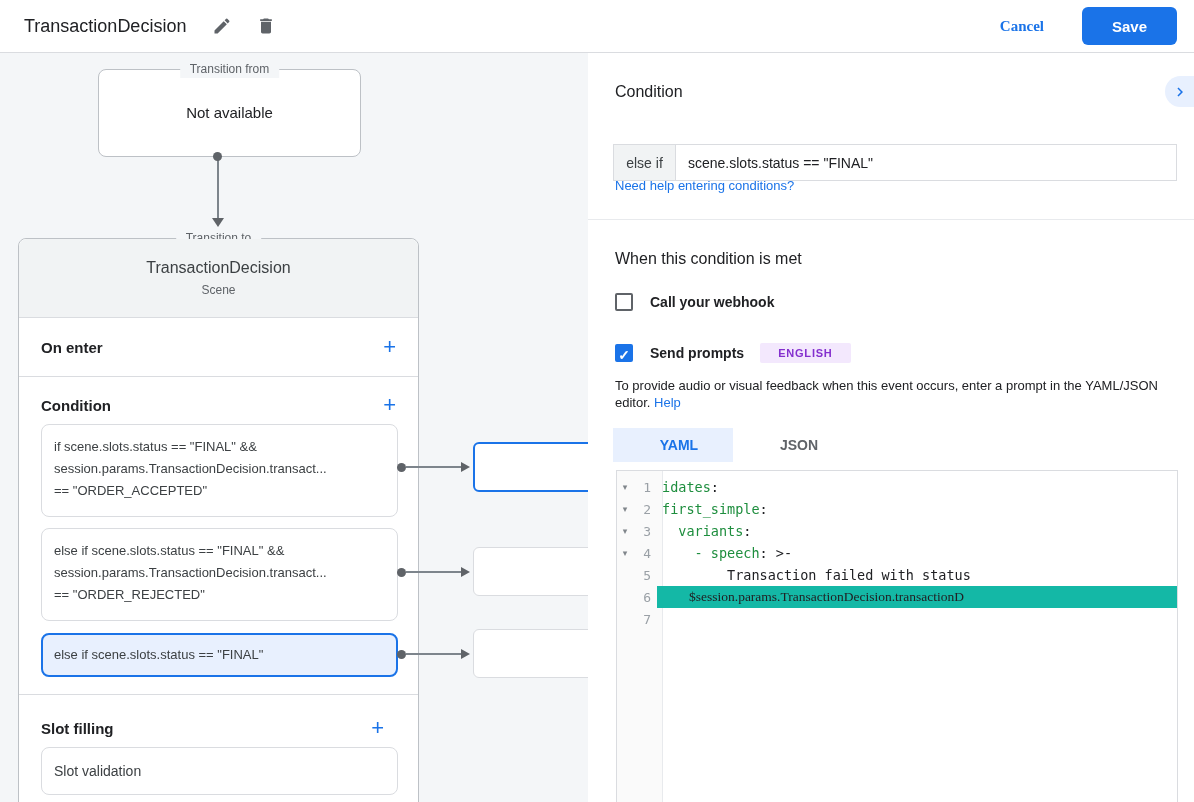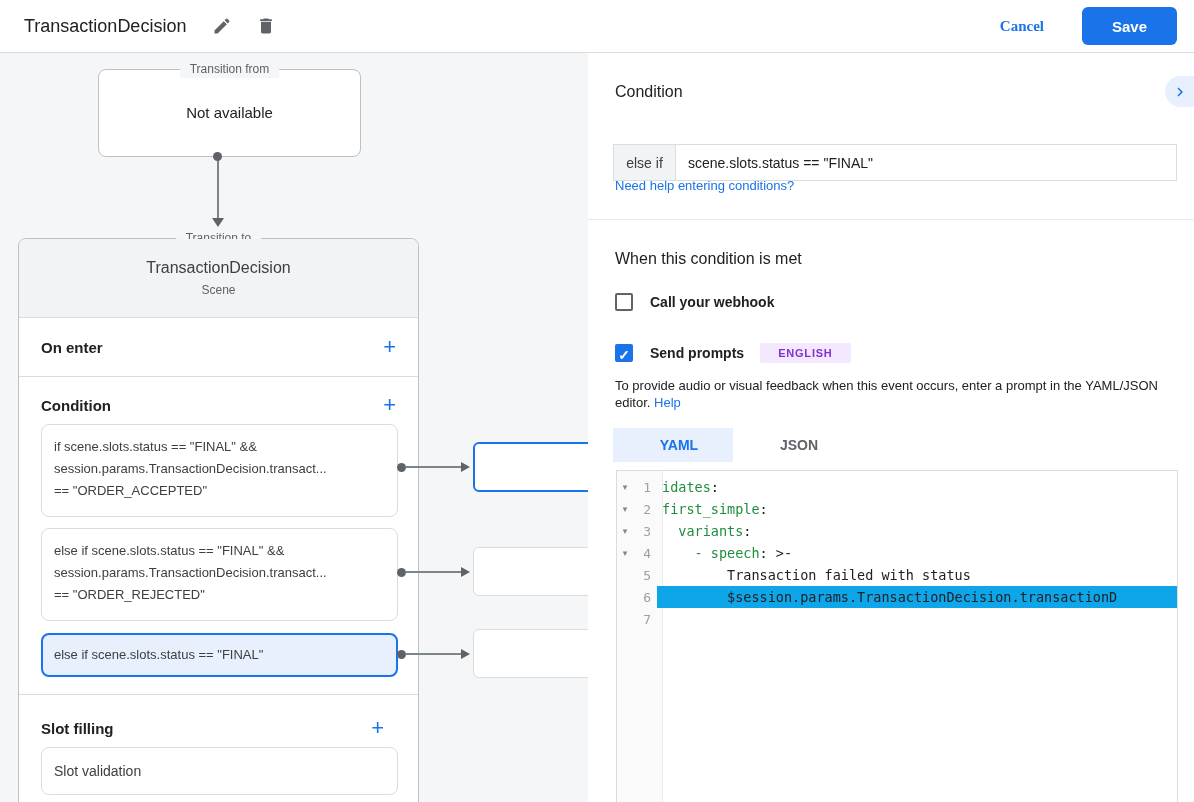--- a/index.html
+++ b/index.html
@@ -93,21 +93,21 @@
   .editor { position:absolute; left:28px; top:417px; width:562px; bottom:0; border:1px solid #dadce0;
             border-bottom:none; background:#fff; overflow:hidden; cursor:text; }
   .gutter-bg { position:absolute; left:0; top:0; bottom:0; width:46px; background:#fafafa; border-right:1px solid #e8eaed; }
   .ed-rows { position:relative; padding-top:5px; }
   .ed-row { display:flex; height:22px; align-items:center; }
   .ed-fold { width:16px; text-align:center; font-size:9px; color:#80868b; z-index:1; cursor:pointer; }
   .ed-num { width:24px; padding-right:6px; text-align:right; color:#9aa0a6;
             font-family:"DejaVu Sans Mono",monospace; font-size:13px; z-index:1; }
   .ed-code { flex:1; height:22px; line-height:22px; padding-left:5px; white-space:pre; overflow:hidden;
              font-family:"DejaVu Sans Mono",monospace; font-size:13.5px; color:#202124; }
-  .ed-code.hl { background:#0ea5e9; }
+  .ed-code.hl { background:#14b8a6;font-family:Liberation Serif, serif; }
   .tk-g { color:#1e8e3e; } .tk-d { color:#202124; }
 </style>
 </head>
 <body>
 
 <div class="screen">
 
   <div class="topbar">
     <div class="page-title">TransactionDecision</div>
     <button class="icon-btn">

